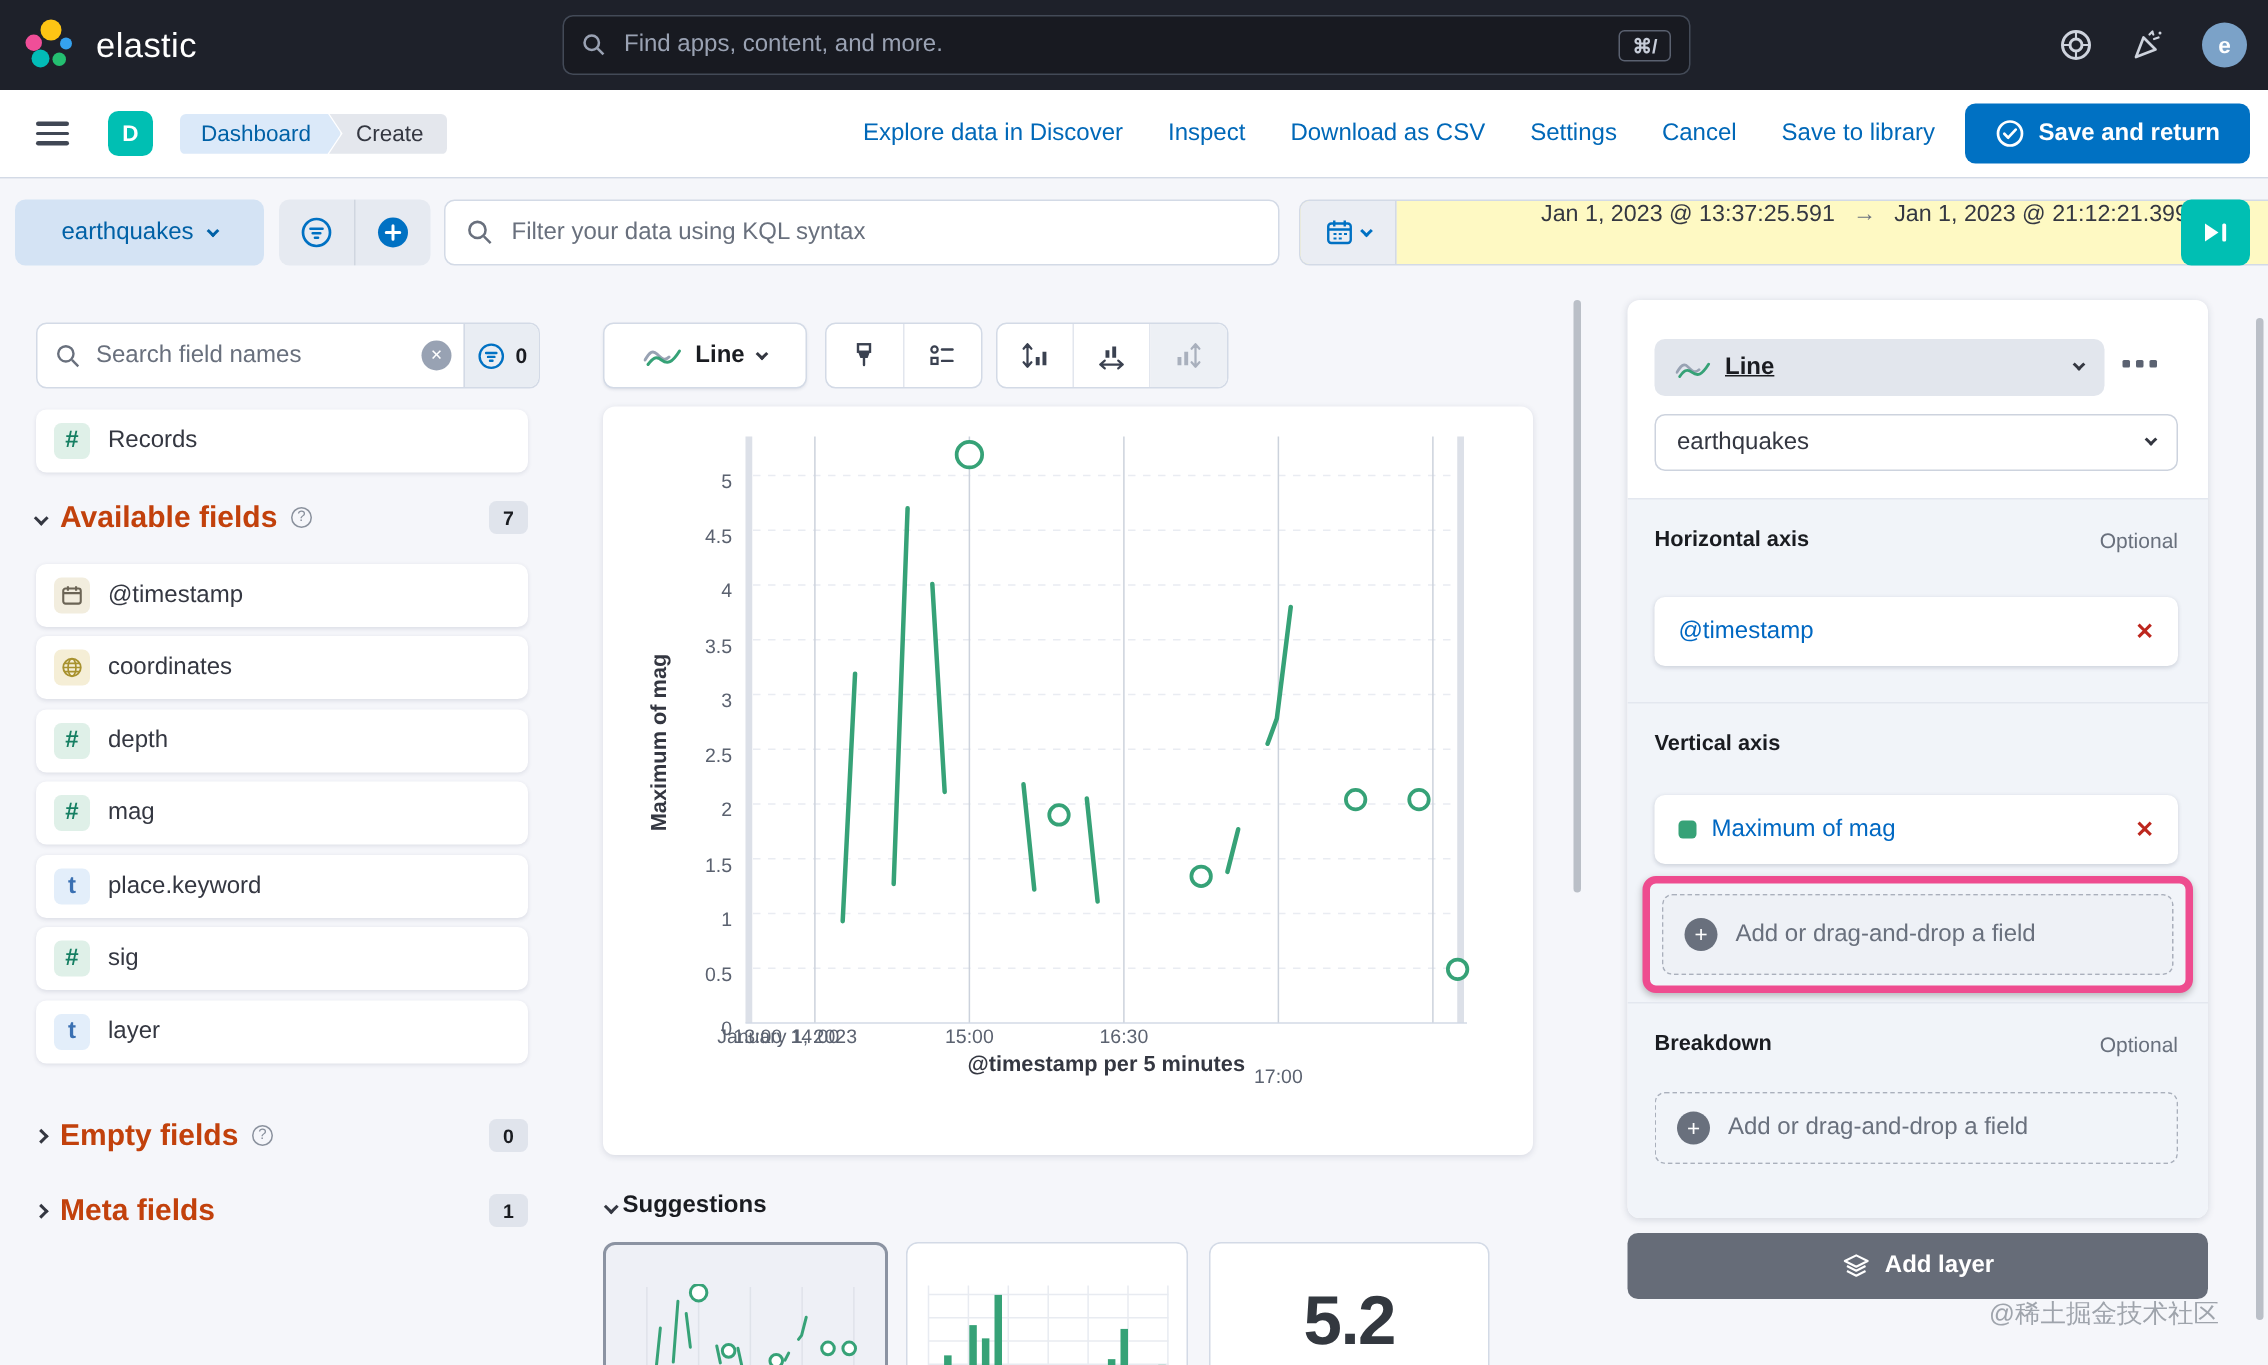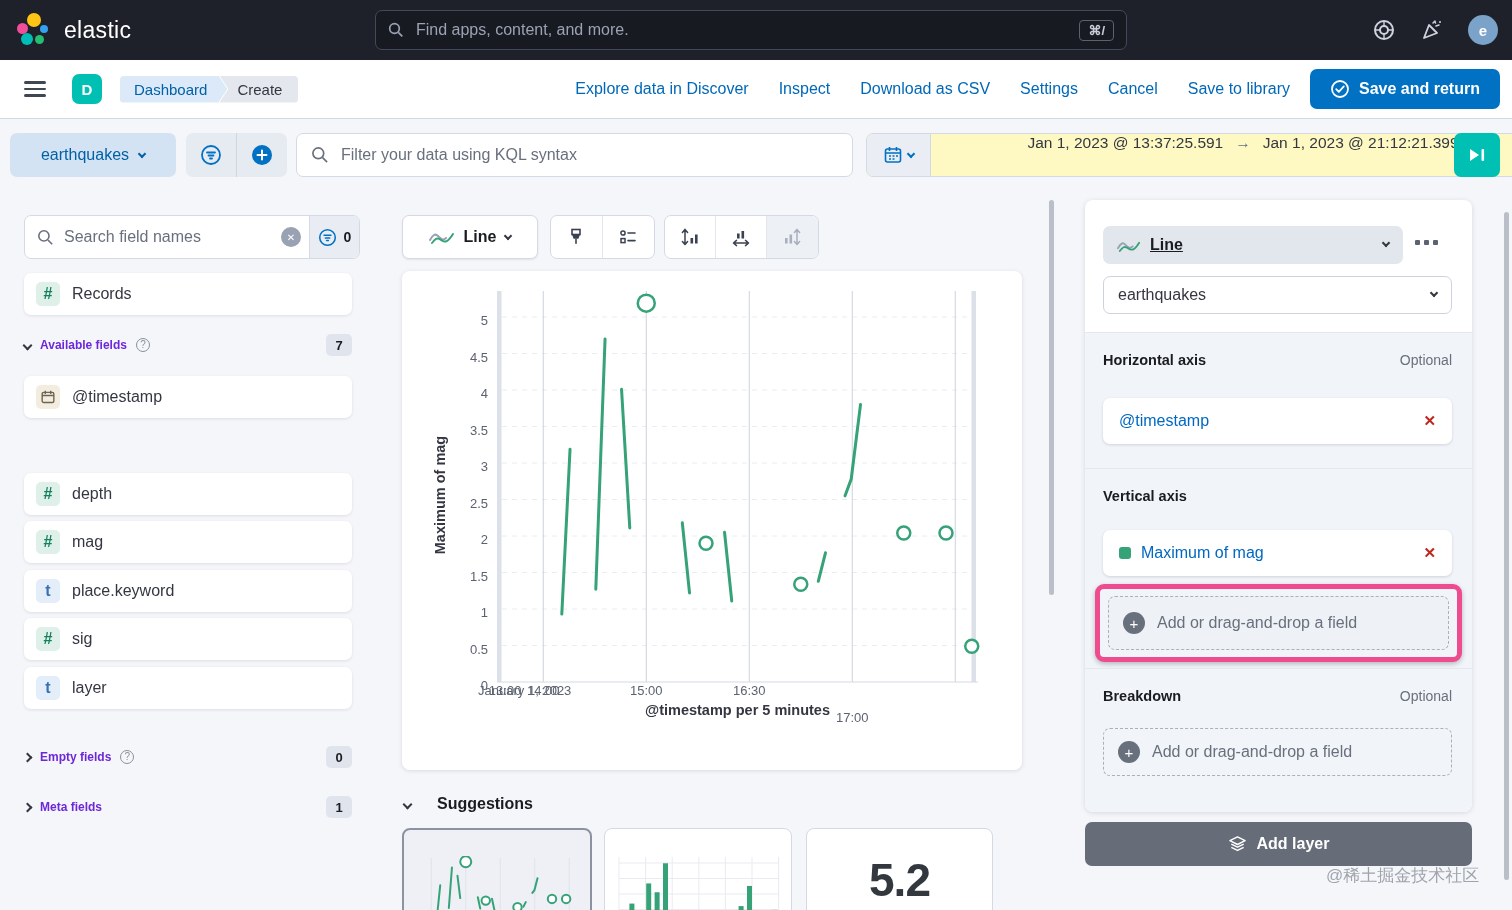--- a/index.html
+++ b/index.html
@@ -53,21 +53,21 @@
   .f-ctr{width:68px;background:#e9edf3;border-left:1px solid #d3dae6;display:flex;align-items:center;justify-content:center;gap:7px;cursor:pointer;}
   .f-ctr b{font-size:14px;color:#1a1c21;}
   .card-row{position:absolute;left:24px;width:328px;height:42px;background:#fff;border-radius:7px;box-shadow:0 1px 3px rgba(50,60,90,.12);display:flex;align-items:center;gap:12px;padding:0 12px;cursor:grab;}
   .fbadge{width:24px;height:24px;border-radius:5px;display:flex;align-items:center;justify-content:center;font-size:13px;font-weight:700;flex:none;}
   .fbadge.num{background:#dff0e8;color:#157f62;}
   .fbadge.str{background:#e3eefa;color:#3a70b2;}
   .fbadge.date{background:#f2edde;color:#6b6455;}
   .fbadge.geo{background:#f5eed6;color:#a8922f;}
   .card-row span{font-size:16px;color:#343741;}
   .sec-head{position:absolute;left:24px;width:328px;height:24px;display:flex;align-items:center;gap:9px;cursor:pointer;}
-  .sec-head b{font-size:12px;color:#6d28d9;}
+  .sec-head b{font-size:20px;color:#c2410c;}
   .count-badge{margin-left:auto;min-width:26px;height:22px;background:#e0e4ec;border-radius:5px;display:flex;align-items:center;justify-content:center;font-size:13px;font-weight:700;color:#1a1c21;padding:0 6px;}
   .qicon{width:14px;height:14px;border:1px solid #8a919d;border-radius:50%;color:#8a919d;font-size:10px;display:inline-flex;align-items:center;justify-content:center;line-height:1;}
   .chv{width:7px;height:7px;border-right:2px solid currentColor;border-bottom:2px solid currentColor;transform:rotate(45deg);display:inline-block;color:#343741;}
   .chv.right{transform:rotate(-45deg);}
   .chv.blue{color:#0061a6;}
   .chv.sm{width:6px;height:6px;}
 
   
   .line-sel{position:absolute;left:402px;top:215px;width:136px;height:44px;background:#fff;border:1px solid #d3dae6;border-radius:7px;box-shadow:0 1px 2px rgba(50,60,90,.1);display:flex;align-items:center;justify-content:center;gap:9px;cursor:pointer;}
   .line-sel b{font-size:16px;color:#1a1c21;}
@@ -79,21 +79,21 @@
   
   .chart-card{position:absolute;left:402px;top:271px;width:620px;height:499px;background:#fff;border-radius:8px;box-shadow:0 1px 4px rgba(50,60,90,.14);}
   .y-title{position:absolute;left:-112px;top:216px;width:300px;transform:rotate(-90deg);text-align:center;font-size:14.5px;font-weight:700;color:#343741;}
   .ytick{position:absolute;right:534px;width:60px;text-align:right;font-size:13px;color:#5b6270;}
   .chart-area{position:absolute;left:95px;top:20px;width:481px;height:395px;}
   .chart-area svg{overflow:visible;}
   .xtick{position:absolute;top:412px;transform:translateX(-50%);font-size:13px;color:#5b6270;white-space:nowrap;}
   .x-title{position:absolute;left:95px;top:431px;width:481px;text-align:center;font-size:14.5px;font-weight:700;color:#343741;}
 
   
-  .sugg-head{position:absolute;left:404px;top:795px;display:flex;align-items:center;gap:26px;cursor:pointer;}
+  .sugg-head{position:absolute;left:404px;top:795px;display:flex;align-items:center;gap:4px;cursor:pointer;}
   .sugg-head b{font-size:16px;color:#1a1c21;}
   .sugg-card{position:absolute;top:828px;height:108px;background:#fff;border:1px solid #d3dae6;border-radius:8px;cursor:pointer;}
   .sugg-card.sel{background:#eef0f6;border:2px solid #8b93a2;}
   .metric-val{width:100%;text-align:center;margin-top:24px;font-size:46px;font-weight:700;color:#33383f;letter-spacing:-1px;}
 
   
   .scroll-v{position:absolute;border-radius:3px;background:#9aa2ac;opacity:.65;cursor:pointer;}
 
   
   .cfg{position:absolute;left:1085px;top:200px;width:387px;height:612px;background:#fff;border-radius:8px;box-shadow:0 1px 5px rgba(50,60,90,.16);overflow:hidden;}
@@ -265,20 +265,30 @@
   </div>
 
   <div class="card-row" style="top:376px">
     <span class="fbadge date">
         <svg width="14" height="14" viewBox="0 0 18 18">
           <rect x="1.5" y="3" width="15" height="13" rx="2" fill="none" stroke="#6b6455" stroke-width="1.8"></rect>
           <path d="M5.5 1v4M12.5 1v4M1.5 7h15" stroke="#6b6455" stroke-width="1.8"></path>
         </svg>
       </span>
     <span>@timestamp</span>
+  </div>
+  <div class="card-row" style="top:424px">
+    <span class="fbadge geo">
+        <svg width="14" height="14" viewBox="0 0 18 18">
+          <circle cx="9" cy="9" r="7.5" fill="none" stroke="#a8922f" stroke-width="1.6"></circle>
+          <ellipse cx="9" cy="9" rx="3.4" ry="7.5" fill="none" stroke="#a8922f" stroke-width="1.4"></ellipse>
+          <path d="M1.5 9h15M2.5 5.5h13M2.5 12.5h13" stroke="#a8922f" stroke-width="1.4"></path>
+        </svg>
+      </span>
+    <span>coordinates</span>
   </div>
   <div class="card-row" style="top:473px">
     <span class="fbadge num">#</span>
     <span>depth</span>
   </div>
   <div class="card-row" style="top:521px">
     <span class="fbadge num">#</span>
     <span>mag</span>
   </div>
   <div class="card-row" style="top:570px">

